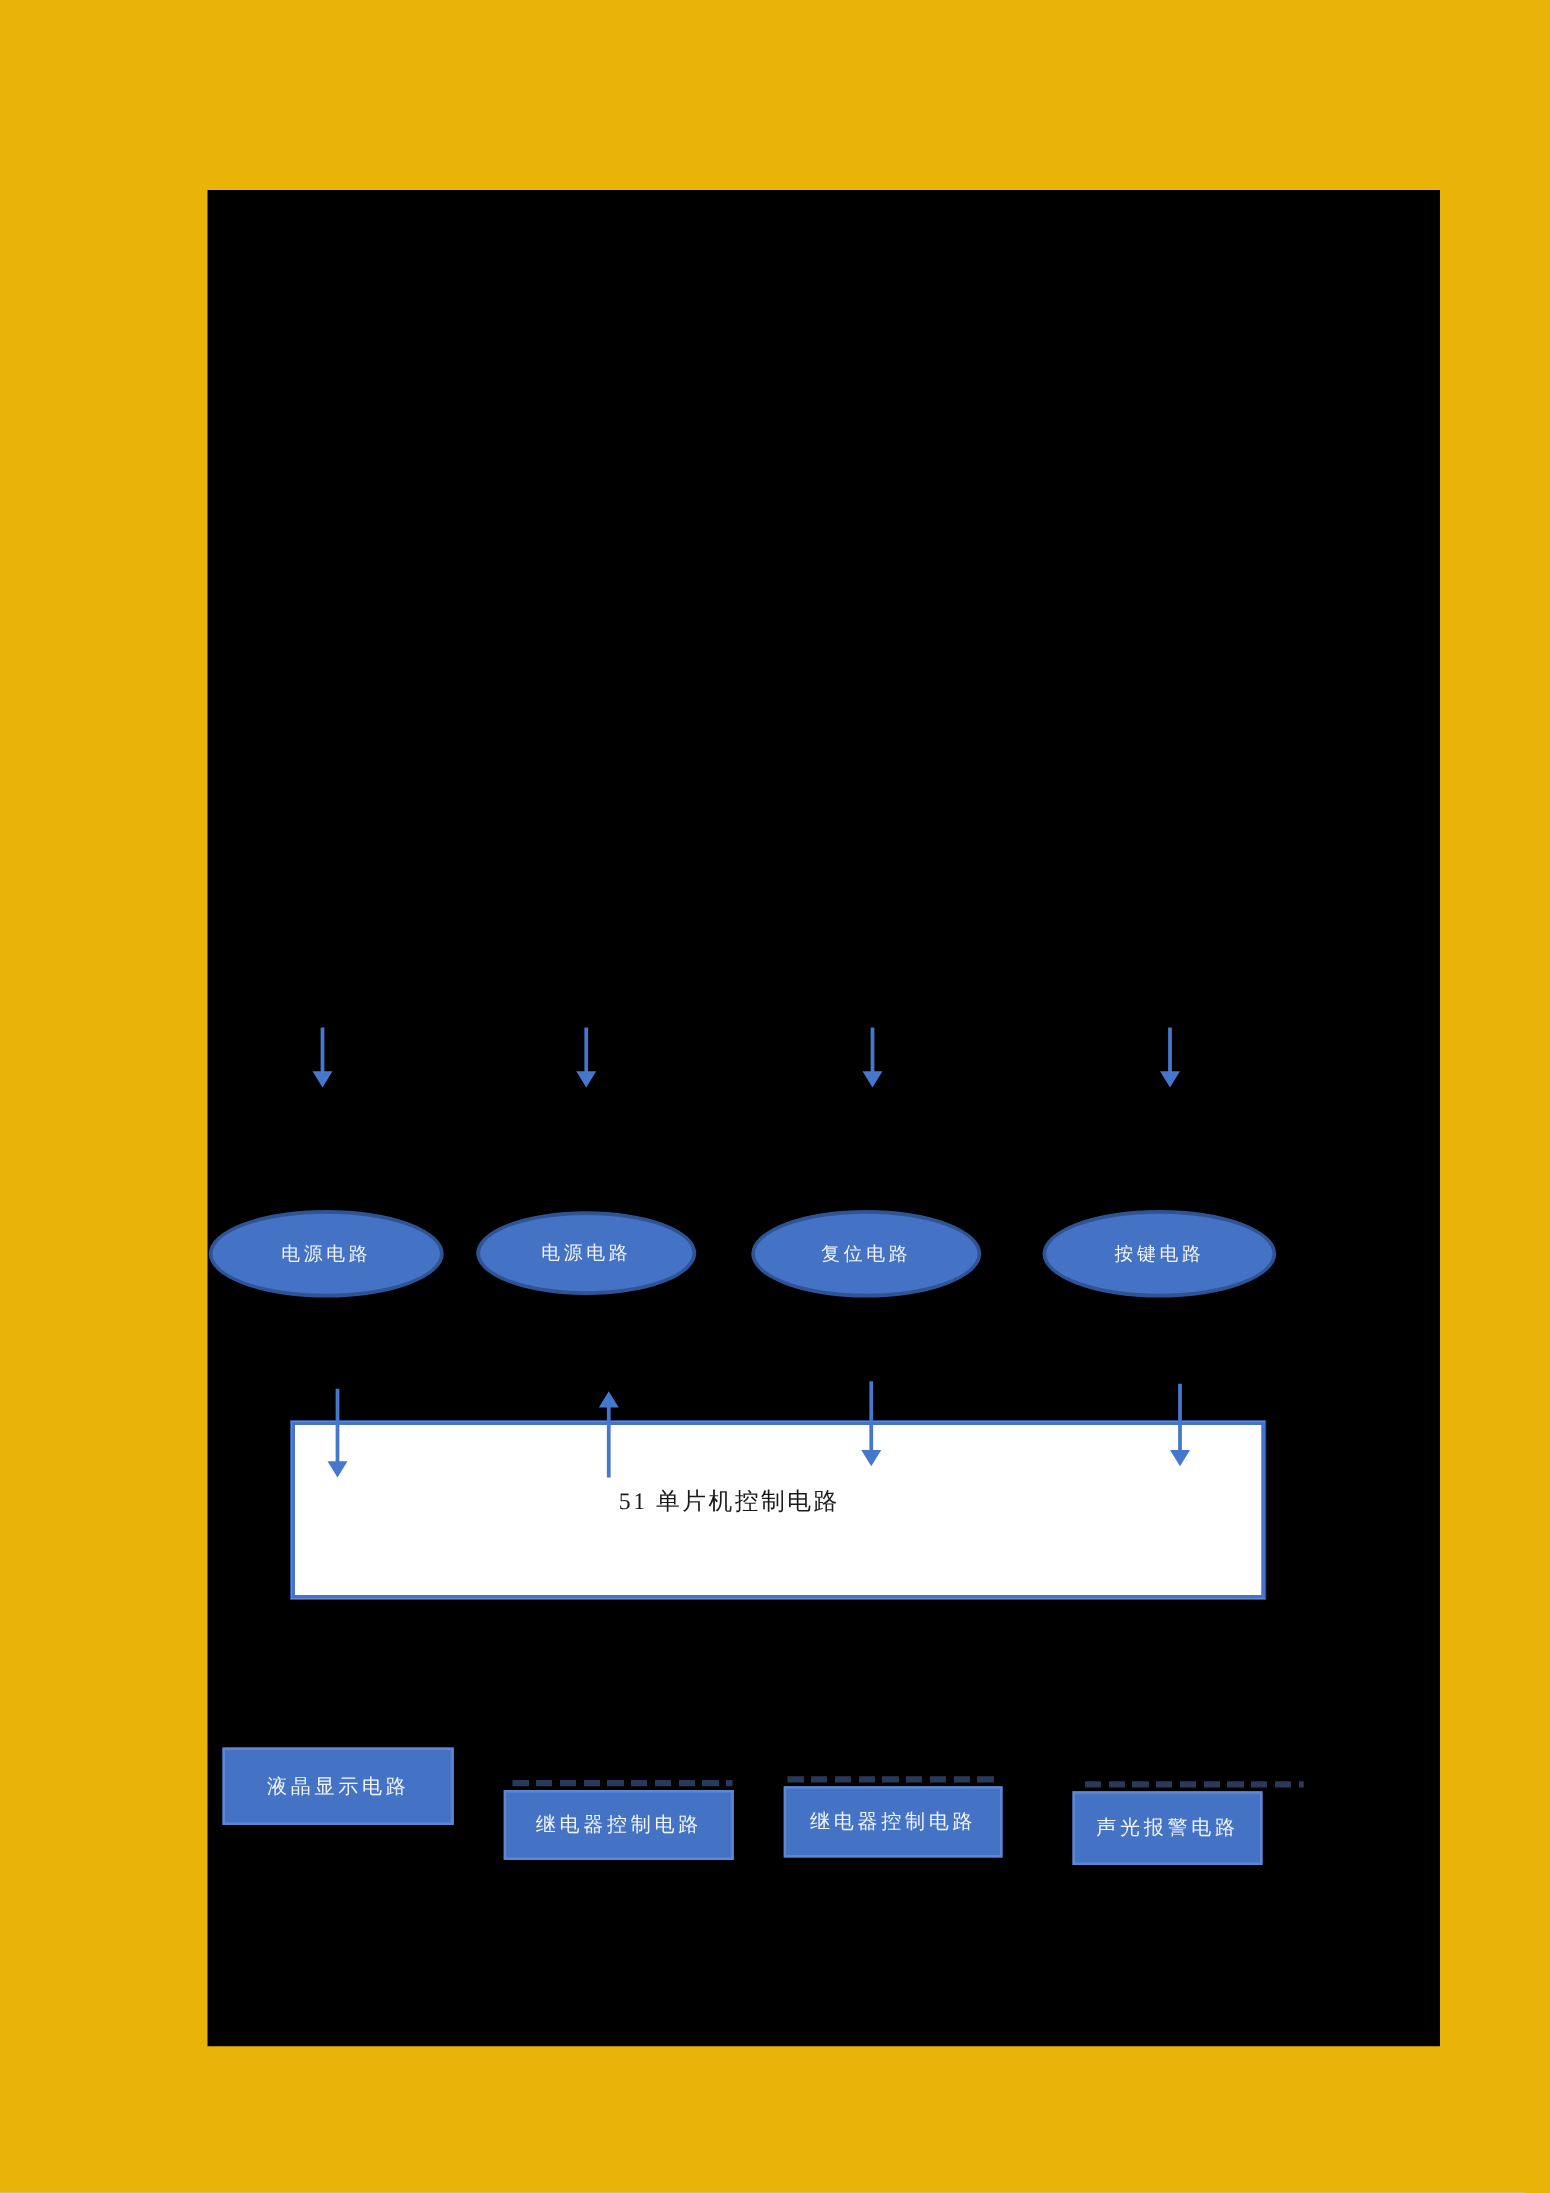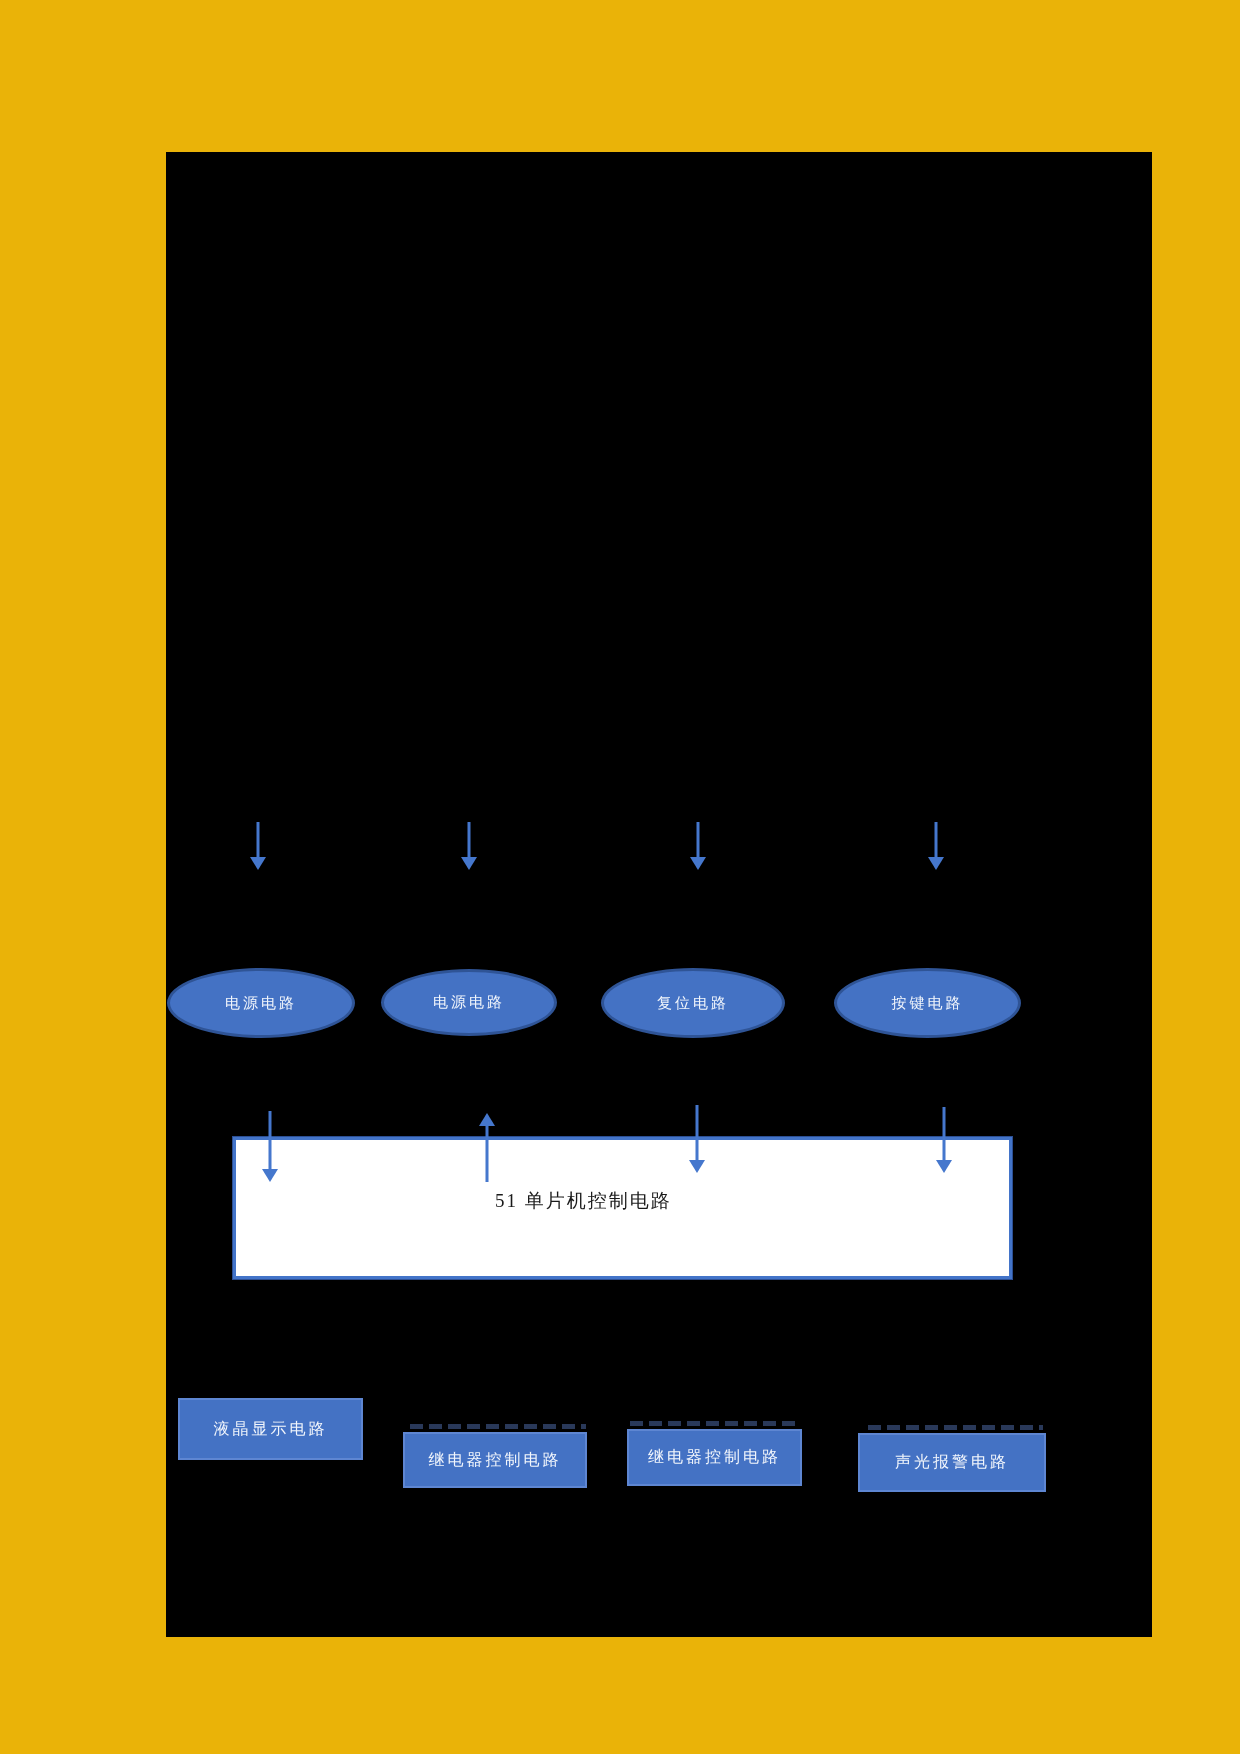--- a/index.html
+++ b/index.html
@@ -128,20 +128,20 @@
 
     <div class="bbox" style="left:12px;top:1246px;width:185px;height:62px;">
       <span>液晶显示电路</span>
     </div>
     <div class="bbox" style="left:237px;top:1280px;width:184px;height:56px;">
       <span>继电器控制电路</span>
     </div>
     <div class="bbox" style="left:461px;top:1277px;width:175px;height:57px;">
       <span>继电器控制电路</span>
     </div>
-    <div class="bbox" style="left:692px;top:1281px;width:188px;height:59px;text-align:right;">
+    <div class="bbox" style="left:692px;top:1281px;width:152px;height:59px;text-align:right;">
       <span>声光报警电路</span>
     </div>
   </div>
 
   <div class="controller"></div>
   <div class="controller-label">51 单片机控制电路</div>
 </div>
 
 </body></html>

